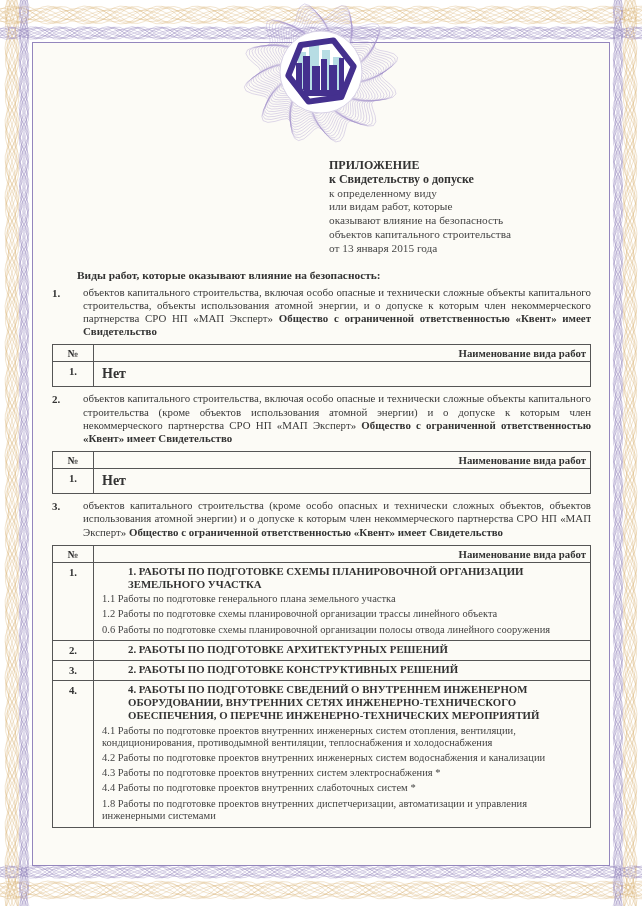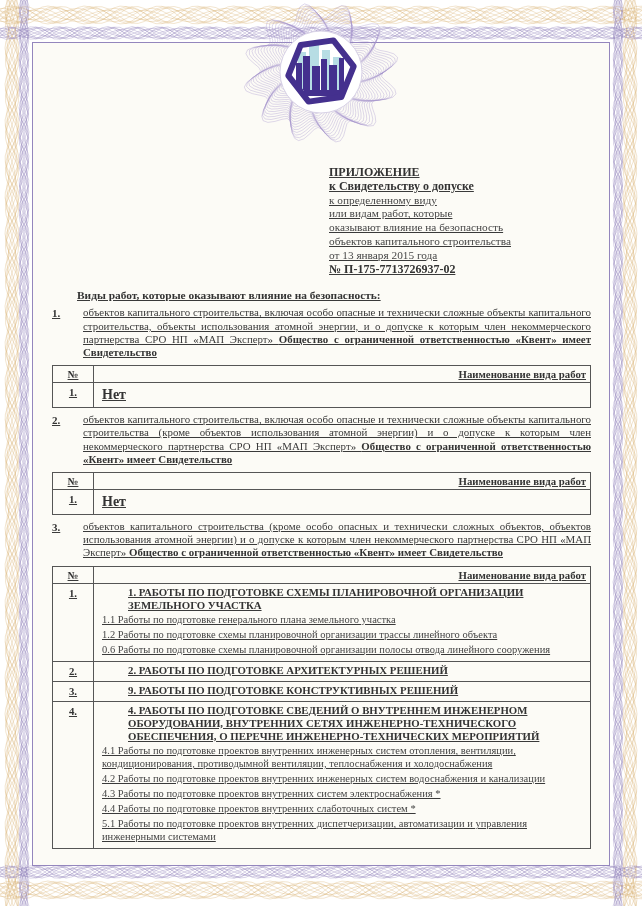--- a/index.html
+++ b/index.html
@@ -4,21 +4,21 @@
 <style>
   html,body{margin:0;padding:0;}
   body{
     width:642px;height:906px;position:relative;overflow:hidden;
     background:#ffffff;color:#3a3a3a;
     font-family:"Liberation Serif","DejaVu Serif",serif;
   }
   #deco{position:absolute;left:0;top:0;width:642px;height:906px;}
   .content{
     position:absolute;left:33px;top:42px;width:577px;height:824px;
-    padding:12px 19px;box-sizing:border-box;background:transparent;text-decoration:underline;
+    padding:5px 19px;box-sizing:border-box;background:transparent;
   }
   .title-block{margin:112px 0 0 277px;}
   .tl{font-size:11.3px;line-height:13.8px;color:#474747;}
   .tl.b{font-weight:bold;font-size:12px;color:#333333;}
   .heading{margin:13px 0 0 25px;font-weight:bold;font-size:11.4px;color:#333;}
   .sec{display:flex;margin-top:5px;}
   .sec-num{width:31px;flex:0 0 31px;font-weight:bold;font-size:11px;padding-top:1px;color:#333;}
   .sec-text{flex:1;text-align:justify;font-size:10.9px;line-height:13.2px;}
   .sec-text b{color:#333333;}
   table.wt{width:100%;border-collapse:collapse;margin-top:6px;table-layout:fixed;}
@@ -173,21 +173,20 @@
 <div class="content">
 
   <div class="title-block">
     <div class="tl b">ПРИЛОЖЕНИЕ</div>
     <div class="tl b">к Свидетельству о допуске</div>
     <div class="tl">к определенному виду</div>
     <div class="tl">или видам работ, которые</div>
     <div class="tl">оказывают влияние на безопасность</div>
     <div class="tl">объектов капитального строительства</div>
     <div class="tl">от 13 января 2015 года</div>
-    <div class="tl b">№ П-175-7713726937-02</div>
   </div>
 
   <div class="heading">Виды работ, которые оказывают влияние на безопасность:</div>
 
   <div class="sec">
     <div class="sec-num">1.</div>
     <div class="sec-text"><span>объектов капитального строительства, включая особо опасные и технически сложные объекты капитального строительства, объекты использования атомной энергии, и о допуске к которым член некоммерческого партнерства СРО НП «МАП Эксперт» </span><b>Общество с ограниченной ответственностью «Квент» имеет Свидетельство</b></div>
   </div>
   <table class="wt">
     <tbody>
@@ -240,30 +239,30 @@
     </tr>
     <tr>
       <td class="cnum">2.</td>
       <td class="cname">
             <div class="rtitle">2. РАБОТЫ ПО ПОДГОТОВКЕ АРХИТЕКТУРНЫХ РЕШЕНИЙ</div>
           </td>
     </tr>
     <tr>
       <td class="cnum">3.</td>
       <td class="cname">
-            <div class="rtitle">9. РАБОТЫ ПО ПОДГОТОВКЕ КОНСТРУКТИВНЫХ РЕШЕНИЙ</div>
+            <div class="rtitle">2. РАБОТЫ ПО ПОДГОТОВКЕ КОНСТРУКТИВНЫХ РЕШЕНИЙ</div>
           </td>
     </tr>
     <tr>
       <td class="cnum">4.</td>
       <td class="cname">
         <div class="rtitle">4. РАБОТЫ ПО ПОДГОТОВКЕ СВЕДЕНИЙ О ВНУТРЕННЕМ ИНЖЕНЕРНОМ ОБОРУДОВАНИИ, ВНУТРЕННИХ СЕТЯХ ИНЖЕНЕРНО-ТЕХНИЧЕСКОГО ОБЕСПЕЧЕНИЯ, О ПЕРЕЧНЕ ИНЖЕНЕРНО-ТЕХНИЧЕСКИХ МЕРОПРИЯТИЙ</div>
         <div class="ritem">4.1 Работы по подготовке проектов внутренних инженерных систем отопления, вентиляции, кондиционирования, противодымной вентиляции, теплоснабжения и холодоснабжения</div>
         <div class="ritem">4.2 Работы по подготовке проектов внутренних инженерных систем водоснабжения и канализации</div>
         <div class="ritem">4.3 Работы по подготовке проектов внутренних систем электроснабжения *</div>
         <div class="ritem">4.4 Работы по подготовке проектов внутренних слаботочных систем *</div>
-        <div class="ritem">5.1 Работы по подготовке проектов внутренних диспетчеризации, автоматизации и управления инженерными системами</div>
+        <div class="ritem">1.8 Работы по подготовке проектов внутренних диспетчеризации, автоматизации и управления инженерными системами</div>
       </td>
     </tr>
   </tbody>
     </table>
 
 </div>
 
 </body></html>

